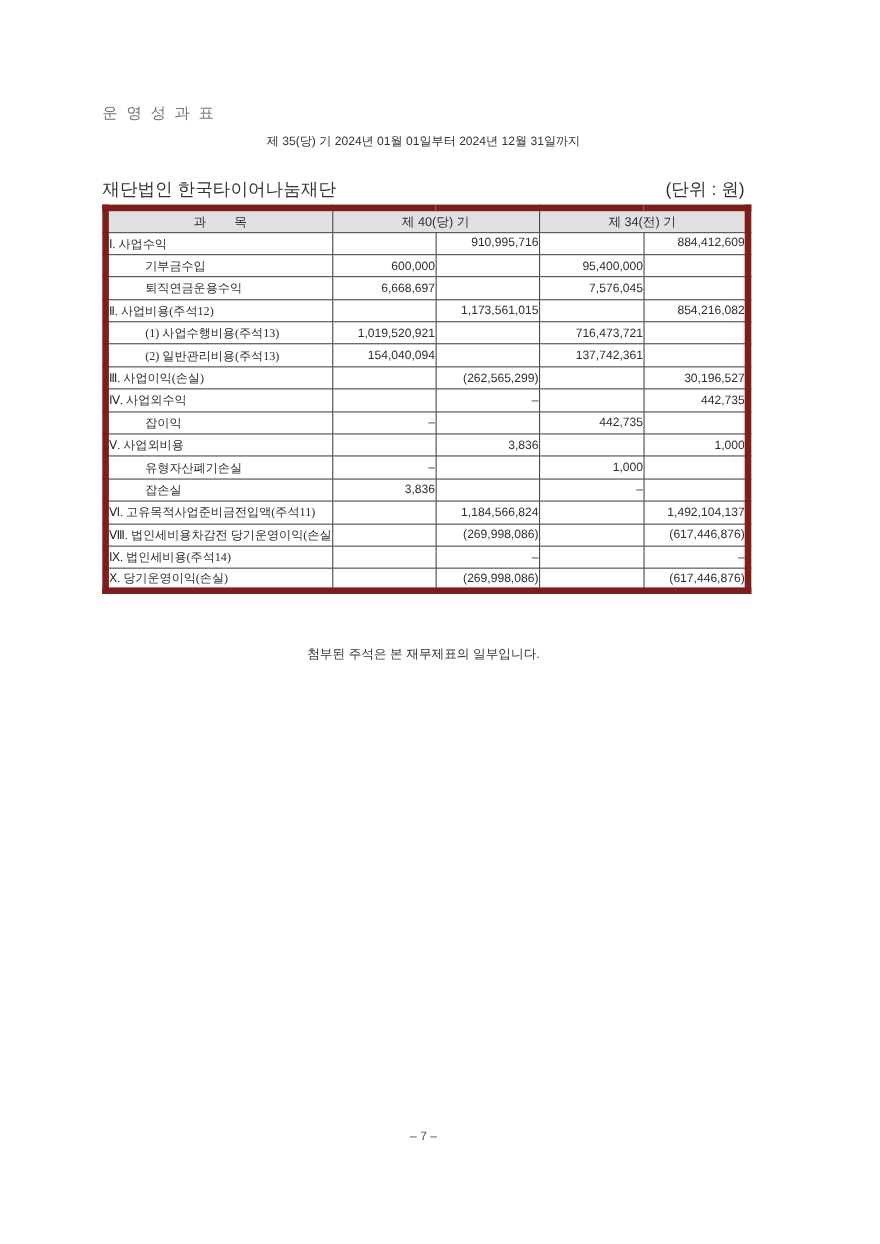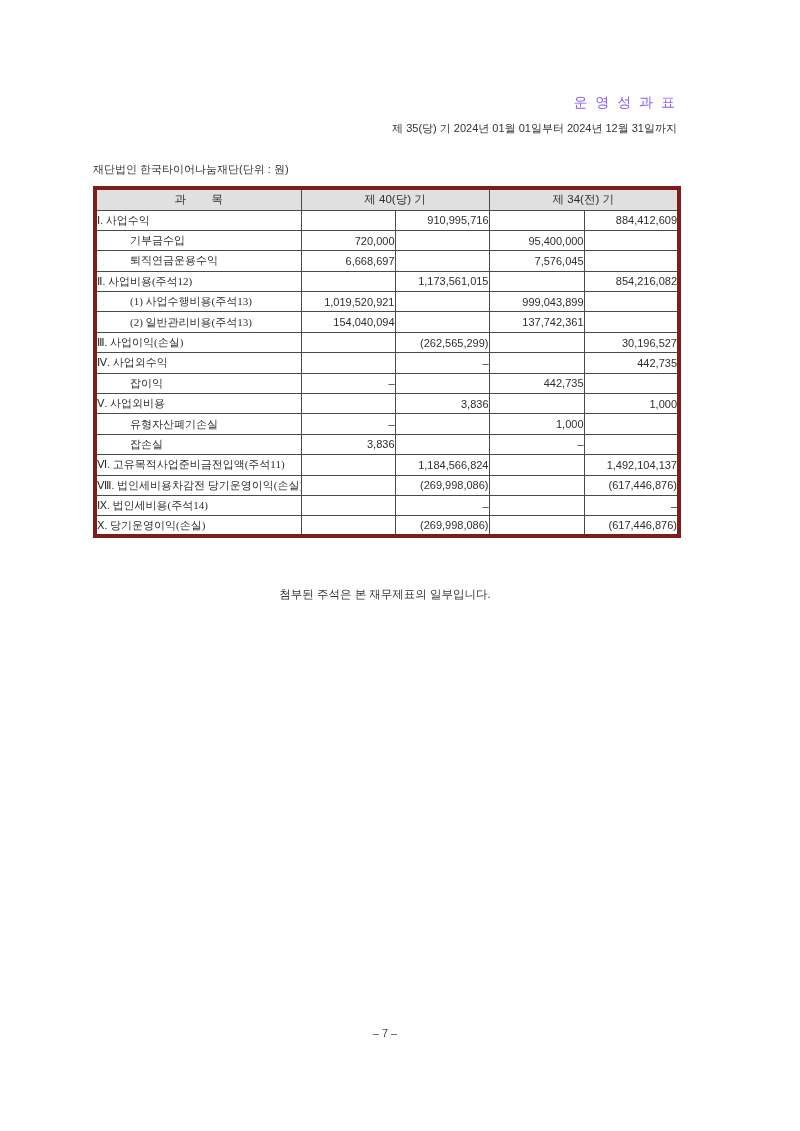--- a/index.html
+++ b/index.html
@@ -14,53 +14,53 @@
     background: #ffffff;
     font-family: "Liberation Sans", "DejaVu Sans", sans-serif;
     color: #2e2e2e;
     overflow: hidden;
   }
   .doc-title {
     position: absolute;
     top: 94px;
     left: 93px;
     width: 584px;
-    text-align: right;
+    text-align: left;
     font-size: 14px;
     letter-spacing: 2px;
-    color: #8b5cf6;
+    color: #737373;
   }
   .period-line {
     position: absolute;
     left: 93px;
     width: 584px;
-    text-align: right;
+    text-align: center;
     font-size: 11px;
     color: #333333;
   }
   .period-line.first  { top: 121px; }
   .period-line.second { top: 143px; }
   .meta-row {
     position: absolute;
     top: 162px;
     left: 93px;
     width: 584px;
     display: flex;
-    justify-content: flex-start;
-    font-size: 11px;
+    justify-content: space-between;
+    font-size: 16px;
     color: #333333;
   }
   table.ops {
     position: absolute;
     top: 186px;
     left: 93px;
     width: 584px;
     border-collapse: collapse;
     table-layout: fixed;
-    border: 4px solid #7f1d1d;
+    border: 6px solid #7f1d1d;
   }
   table.ops th, table.ops td {
     border: 1px solid #4a4a4a;
     font-size: 11px;
     font-weight: normal;
     padding: 0;
     overflow: hidden;
     color: #2e2e2e;
   }
   table.ops thead tr { height: 22px; }
@@ -135,21 +135,21 @@
     <tbody id="ops-body">
         <tr>
           <td class="c-label">Ⅰ. 사업수익</td>
           <td class="c-num"></td>
           <td class="c-num">910,995,716</td>
           <td class="c-num"></td>
           <td class="c-num">884,412,609</td>
         </tr>
         <tr>
           <td class="c-label ind">기부금수입</td>
-          <td class="c-num">720,000</td>
+          <td class="c-num">600,000</td>
           <td class="c-num"></td>
           <td class="c-num">95,400,000</td>
           <td class="c-num"></td>
         </tr>
         <tr>
           <td class="c-label ind">퇴직연금운용수익</td>
           <td class="c-num">6,668,697</td>
           <td class="c-num"></td>
           <td class="c-num">7,576,045</td>
           <td class="c-num"></td>
@@ -158,21 +158,21 @@
           <td class="c-label">Ⅱ. 사업비용(주석12)</td>
           <td class="c-num"></td>
           <td class="c-num">1,173,561,015</td>
           <td class="c-num"></td>
           <td class="c-num">854,216,082</td>
         </tr>
         <tr>
           <td class="c-label ind">(1) 사업수행비용(주석13)</td>
           <td class="c-num">1,019,520,921</td>
           <td class="c-num"></td>
-          <td class="c-num">999,043,899</td>
+          <td class="c-num">716,473,721</td>
           <td class="c-num"></td>
         </tr>
         <tr>
           <td class="c-label ind">(2) 일반관리비용(주석13)</td>
           <td class="c-num">154,040,094</td>
           <td class="c-num"></td>
           <td class="c-num">137,742,361</td>
           <td class="c-num"></td>
         </tr>
         <tr>

